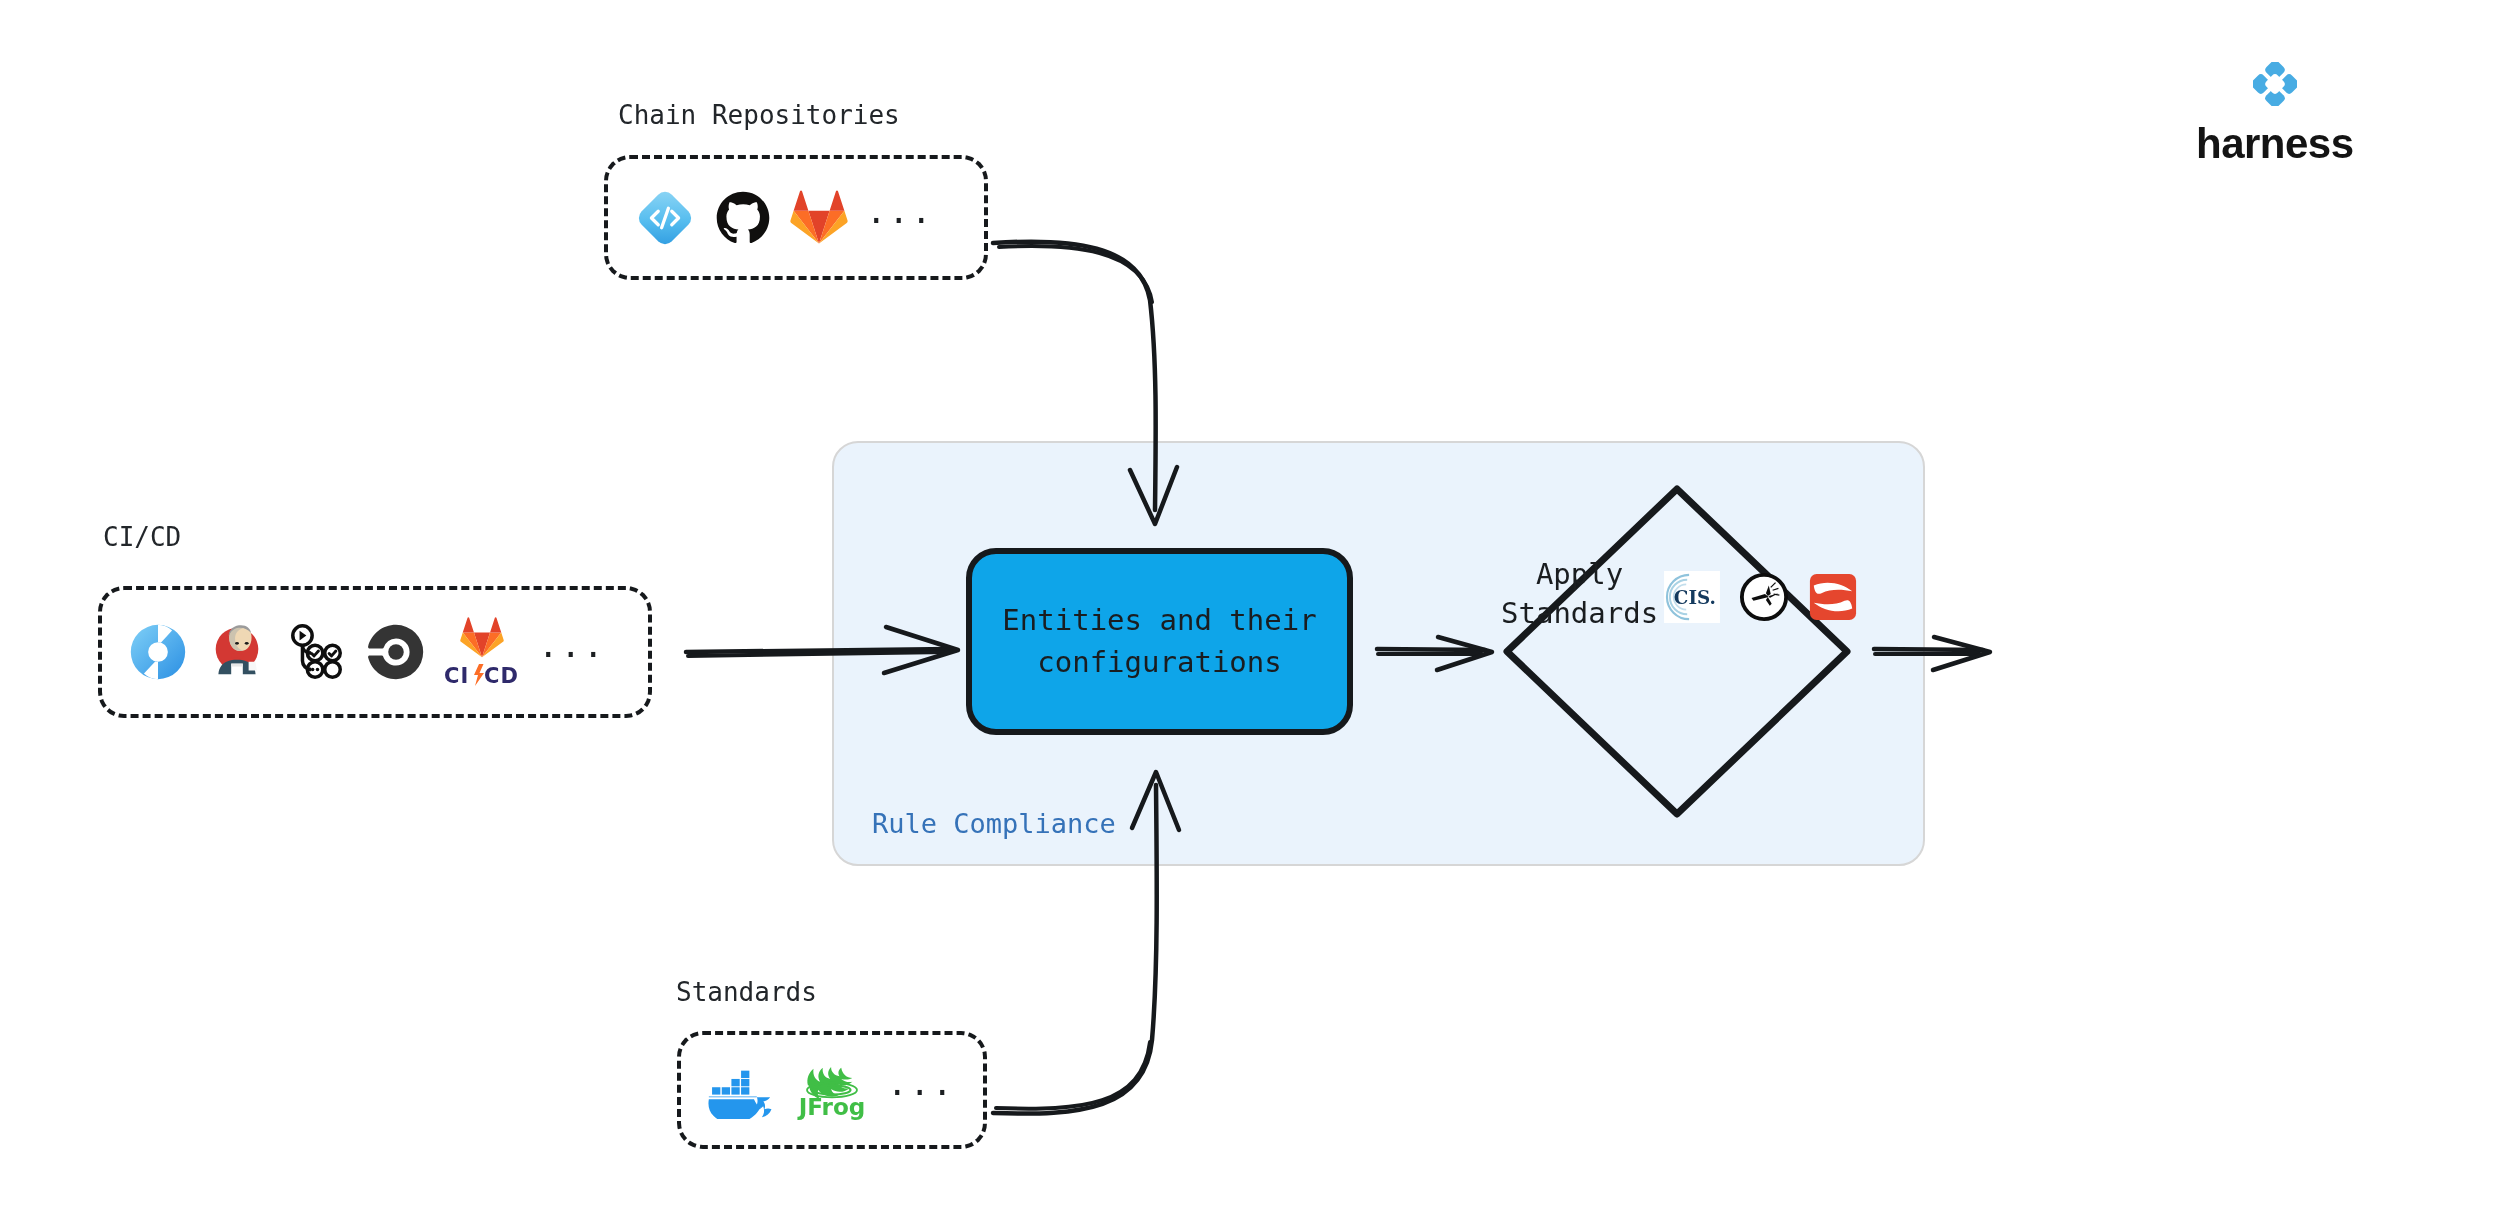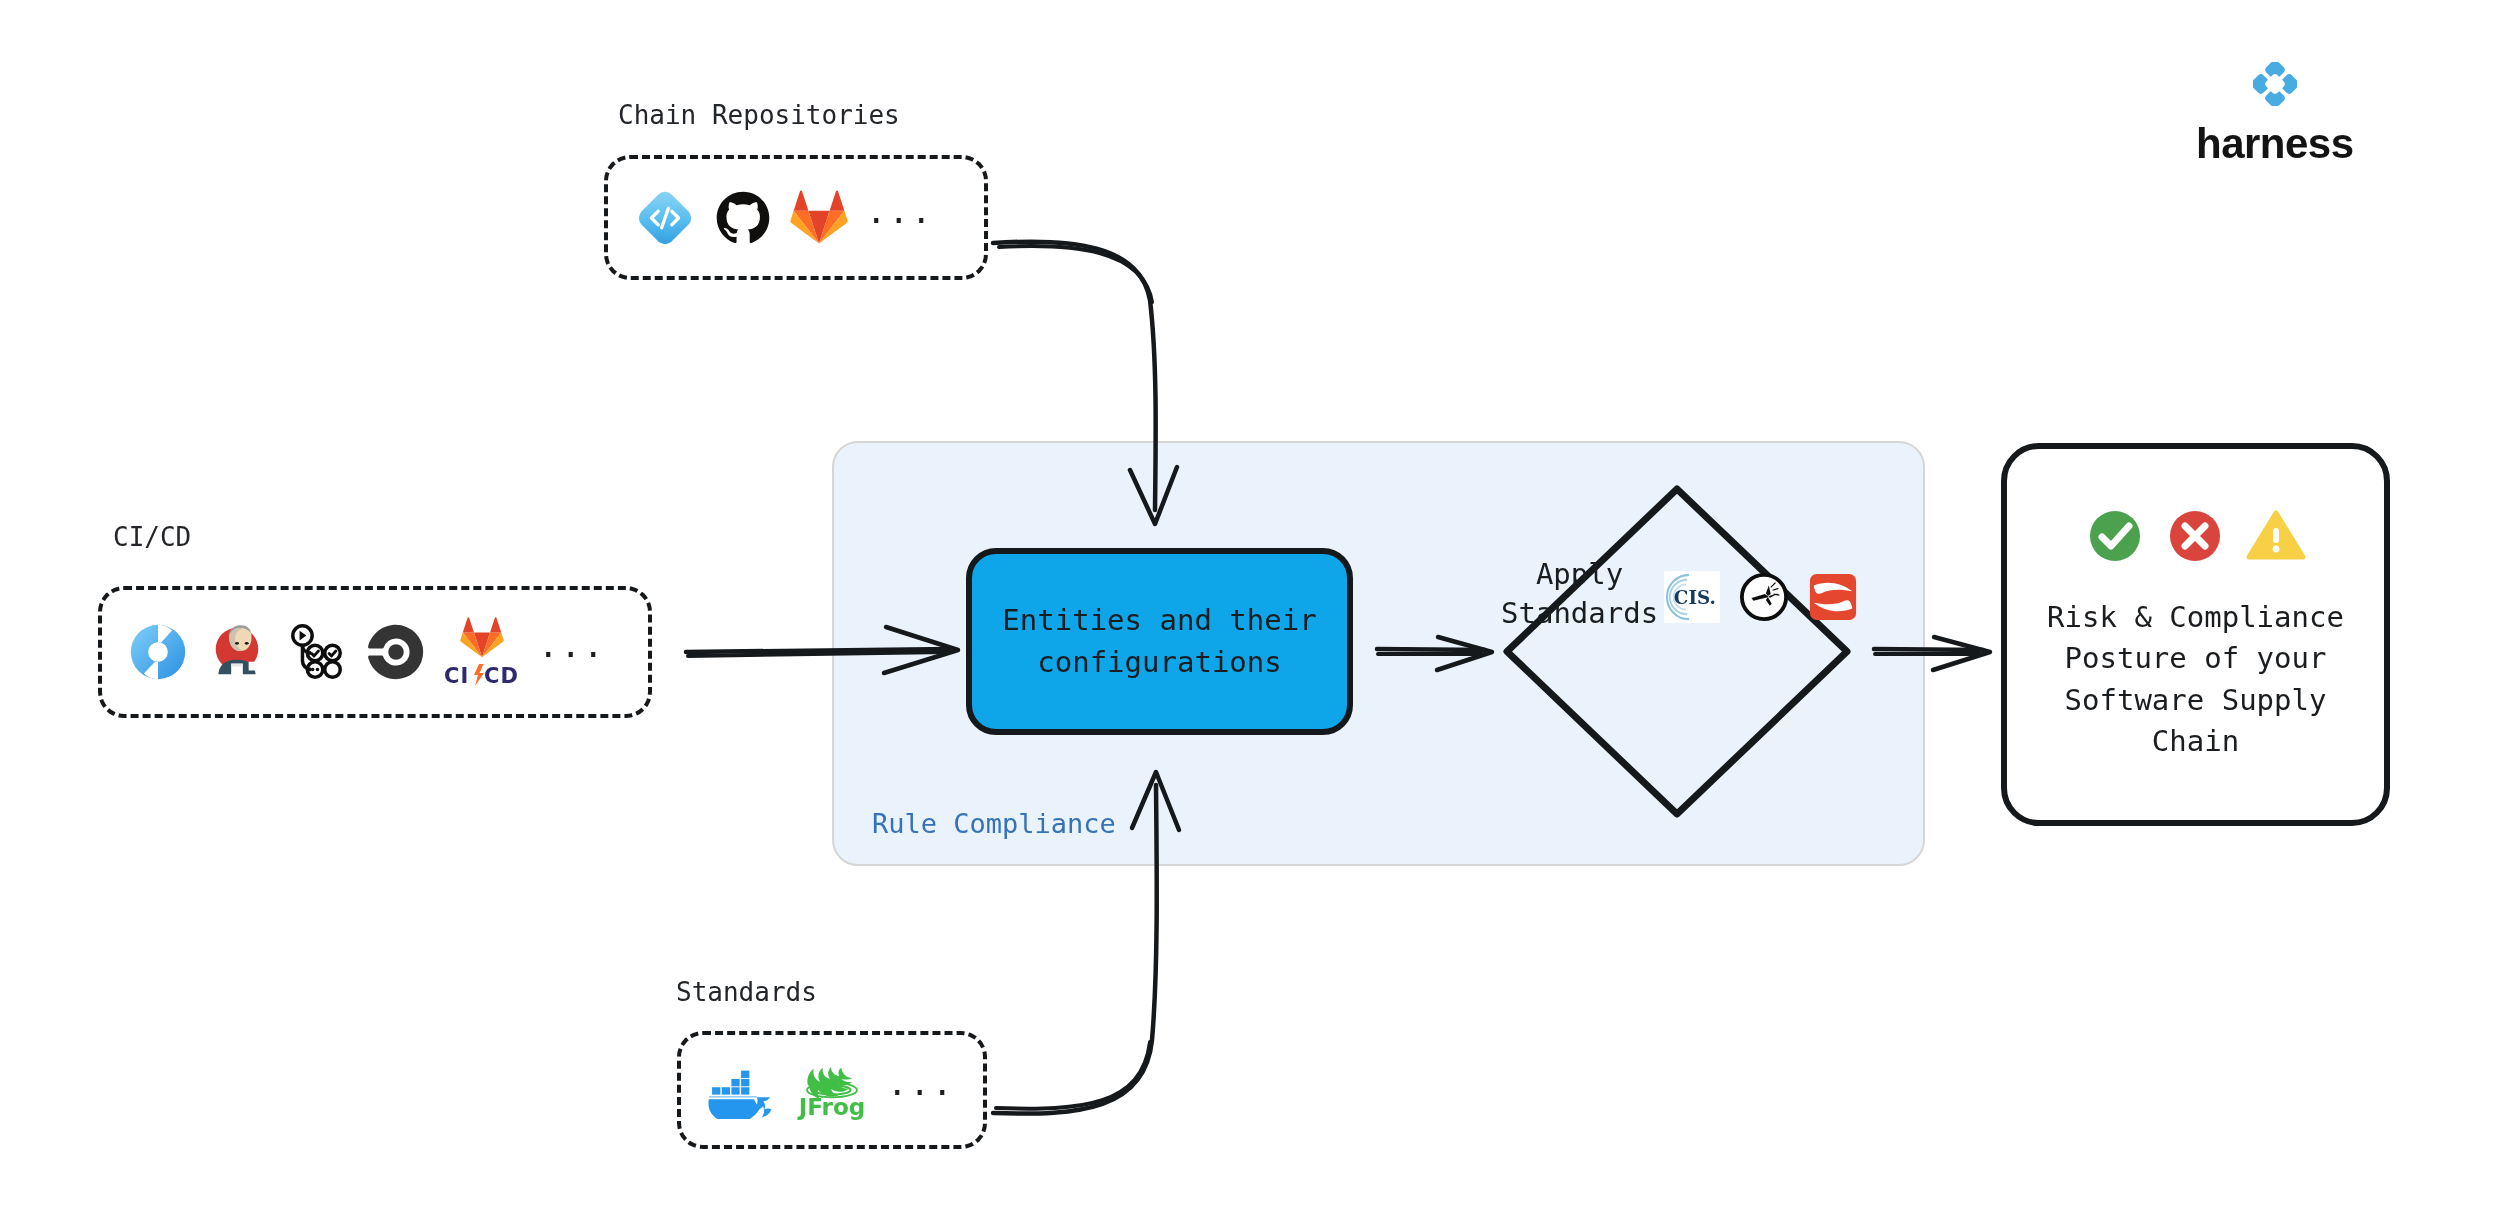--- a/index.html
+++ b/index.html
@@ -44,21 +44,21 @@
   
   .group-label {
     position: absolute;
     font-family: "DejaVu Sans Mono", monospace;
     font-size: 26px;
     font-weight: 400;
     color: #22262a;
     white-space: nowrap;
   }
   #label-code-repos { left: 618px; top: 100px; }
-  #label-cicd       { left: 113px; top: 522px; }
+  #label-cicd       { left: 103px; top: 522px; }
   #label-artifacts  { left: 676px; top: 977px; }
 
   
   .dashed-group {
     position: absolute;
     border: 4px dashed #16191c;
     border-radius: 26px;
     background: transparent;
     display: flex;
     align-items: center;
@@ -417,41 +417,20 @@
 
         <svg class="svg-icon" width="50" height="50" viewBox="0 0 52 52">
           <rect x="2" y="2" width="48" height="48" rx="7" fill="#E5462E"></rect>
           <path d="M6 14c14-6 30-2 40 6-10-2-22-3-32 2-4 2-7 0-8-8z" fill="#ffffff"></path>
           <path d="M46 38c-14 6-30 2-40-6 10 2 22 3 32-2 4-2 7 0 8 8z" fill="#ffffff"></path>
         </svg>
       </div>
     </div>
   </div>
 
-  <div id="outcome-box">
-    <div class="status-icons">
-      <svg class="svg-icon" width="58" height="58" viewBox="0 0 58 58">
-        <circle cx="29" cy="29" r="25" fill="#4CA14E"></circle>
-        <path d="M16 30l9 9 18-20" fill="none" stroke="#ffffff" stroke-width="7" stroke-linecap="round" stroke-linejoin="round"></path>
-      </svg>
-      <svg class="svg-icon" width="58" height="58" viewBox="0 0 58 58">
-        <circle cx="29" cy="29" r="25" fill="#D9453C"></circle>
-        <path d="M19 19l20 20M39 19L19 39" fill="none" stroke="#ffffff" stroke-width="7" stroke-linecap="round"></path>
-      </svg>
-      <svg class="svg-icon" width="60" height="58" viewBox="0 0 60 58">
-        <path d="M30 6 L57 50 H3 Z" fill="#F7D046" stroke="#F7D046" stroke-width="5" stroke-linejoin="round"></path>
-        <rect x="27" y="21" width="6" height="15" rx="3" fill="#ffffff"></rect>
-        <circle cx="30" cy="42" r="3.4" fill="#ffffff"></circle>
-      </svg>
-    </div>
-    <span class="outcome-text">Risk &amp; Compliance
-Posture of your
-Software Supply
-Chain</span>
-  </div>
 
   <svg id="connectors">
 
     <g>
       <path class="conn-path" stroke-width="4.5" d="M993 243 C 1070 238, 1140 244, 1150 300 C 1157 360, 1156 430, 1155 510"></path>
       <path class="conn-path" stroke-width="4" d="M999 247 C 1072 243, 1143 249, 1152 302"></path>
       <path class="conn-path" stroke-width="4.5" d="M1130 470 L1155 524 L1177 467"></path>
     </g>
 
     <g>

